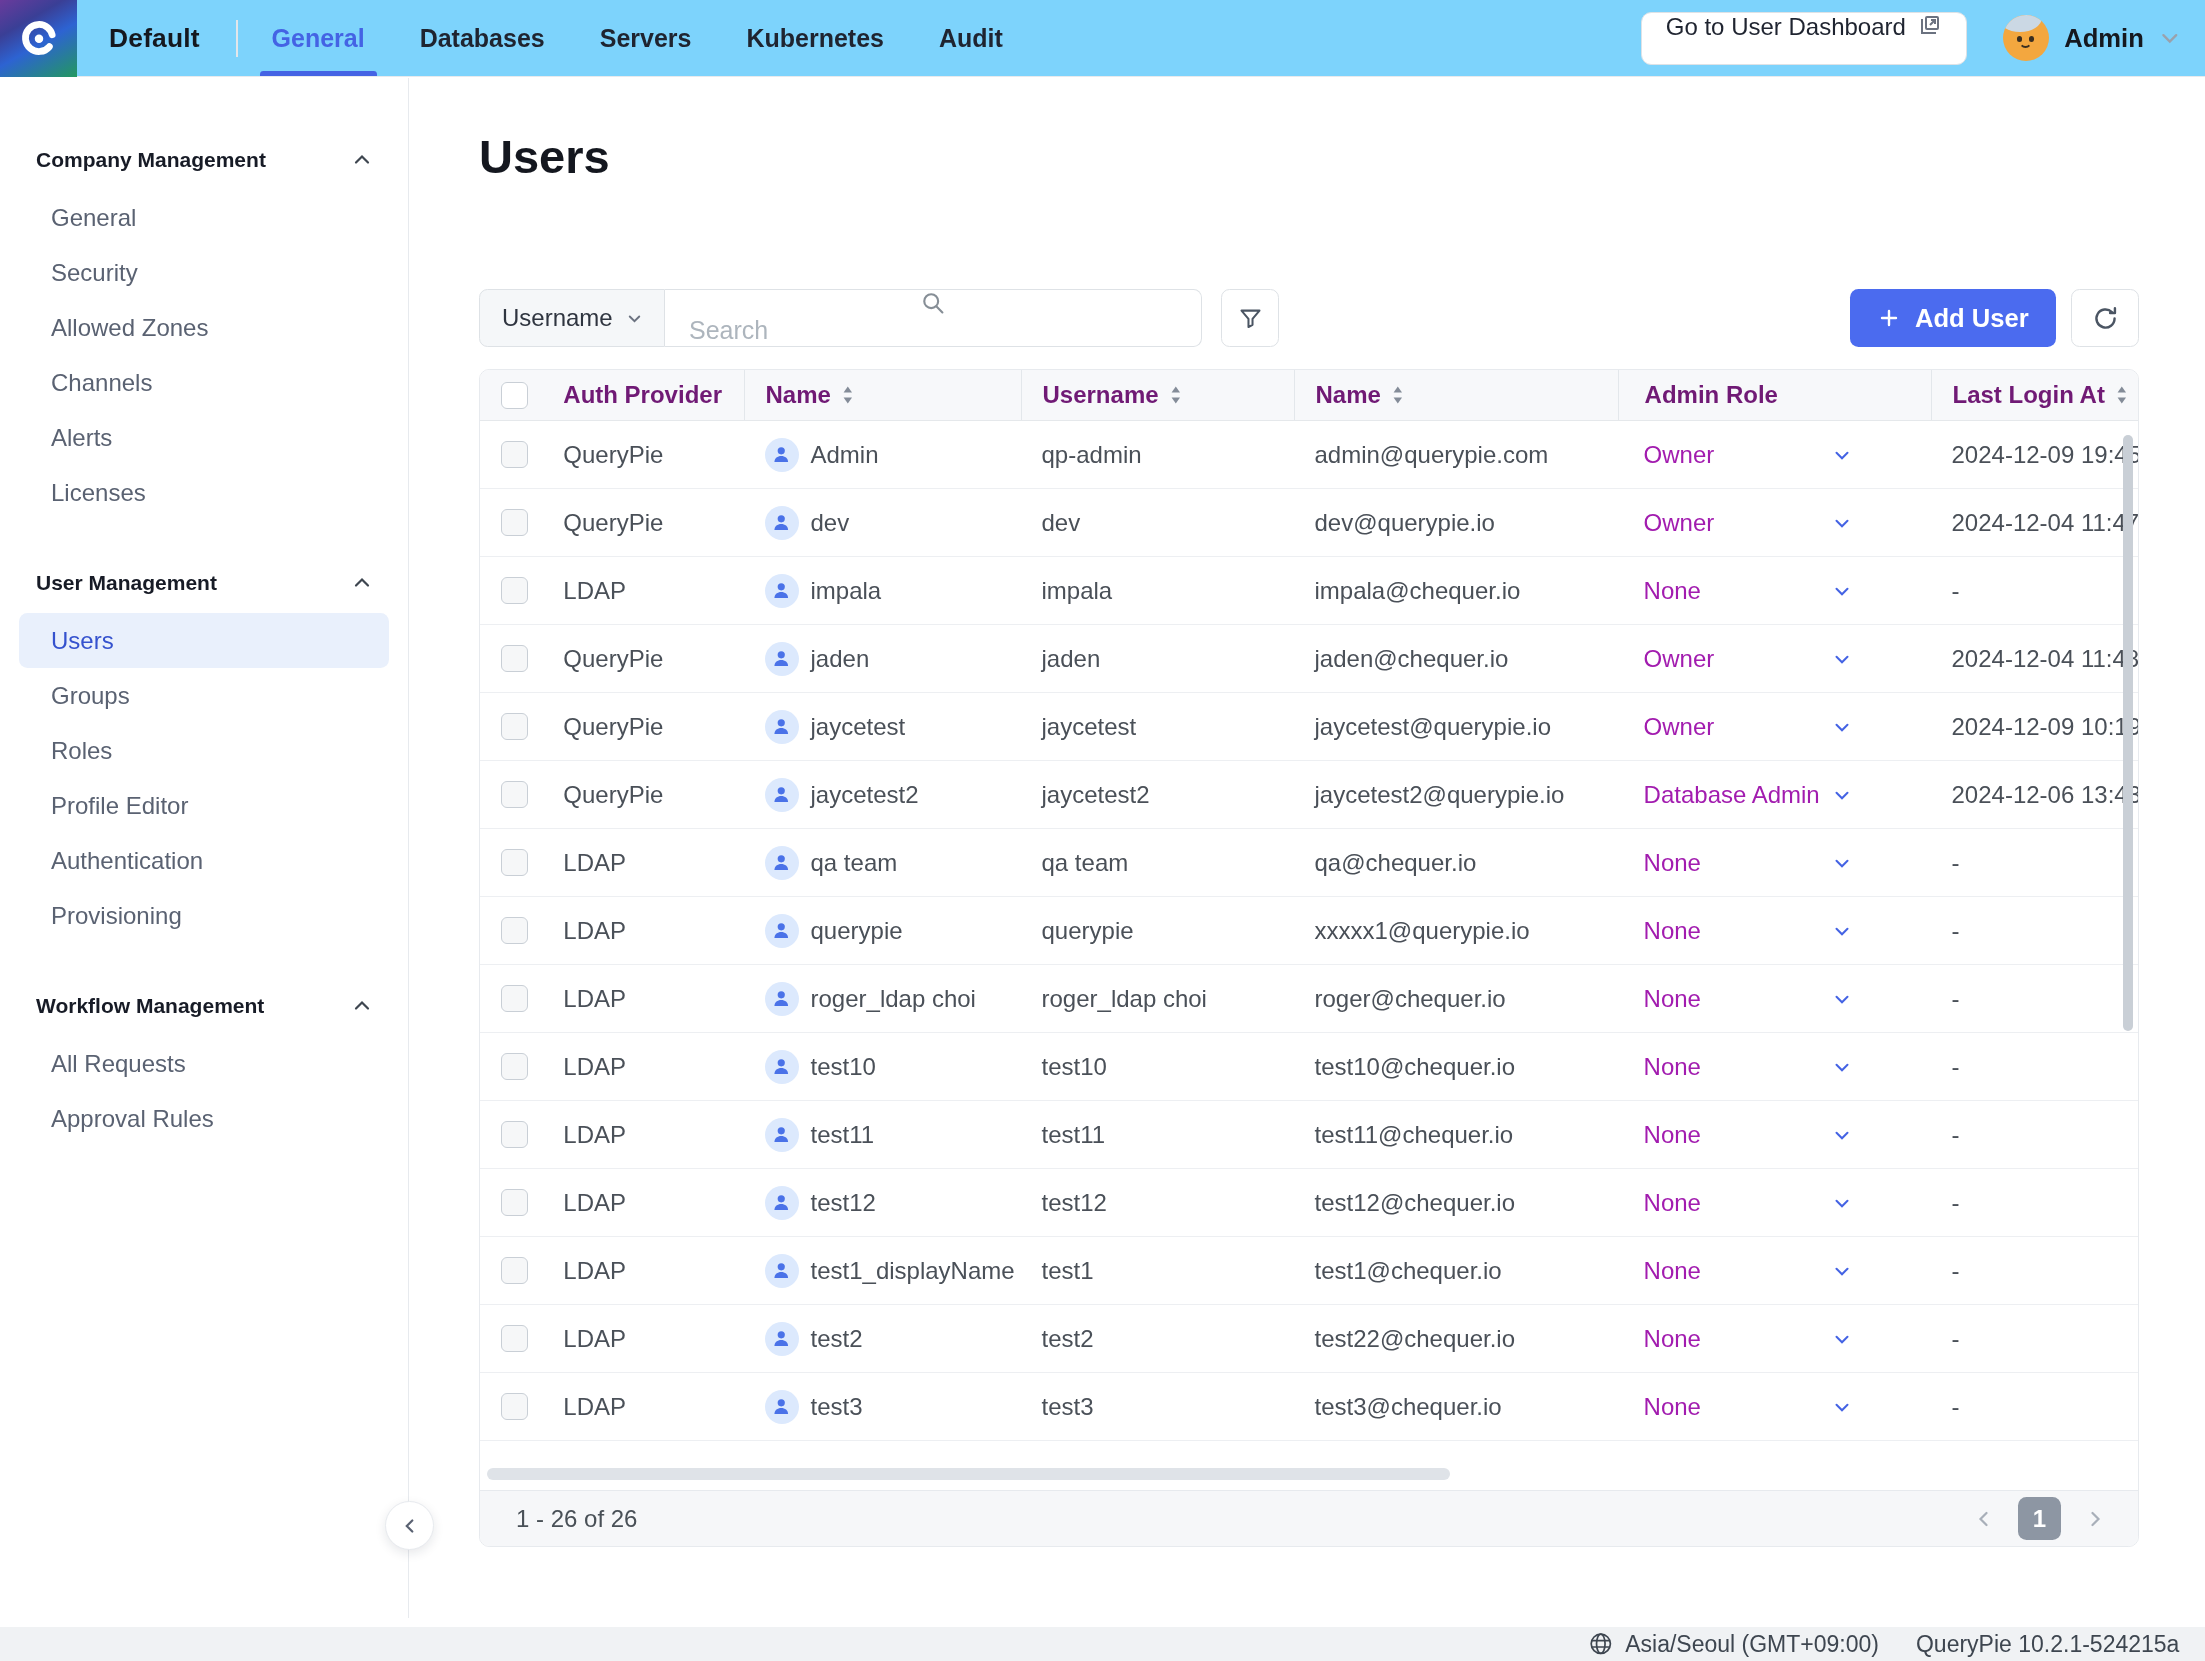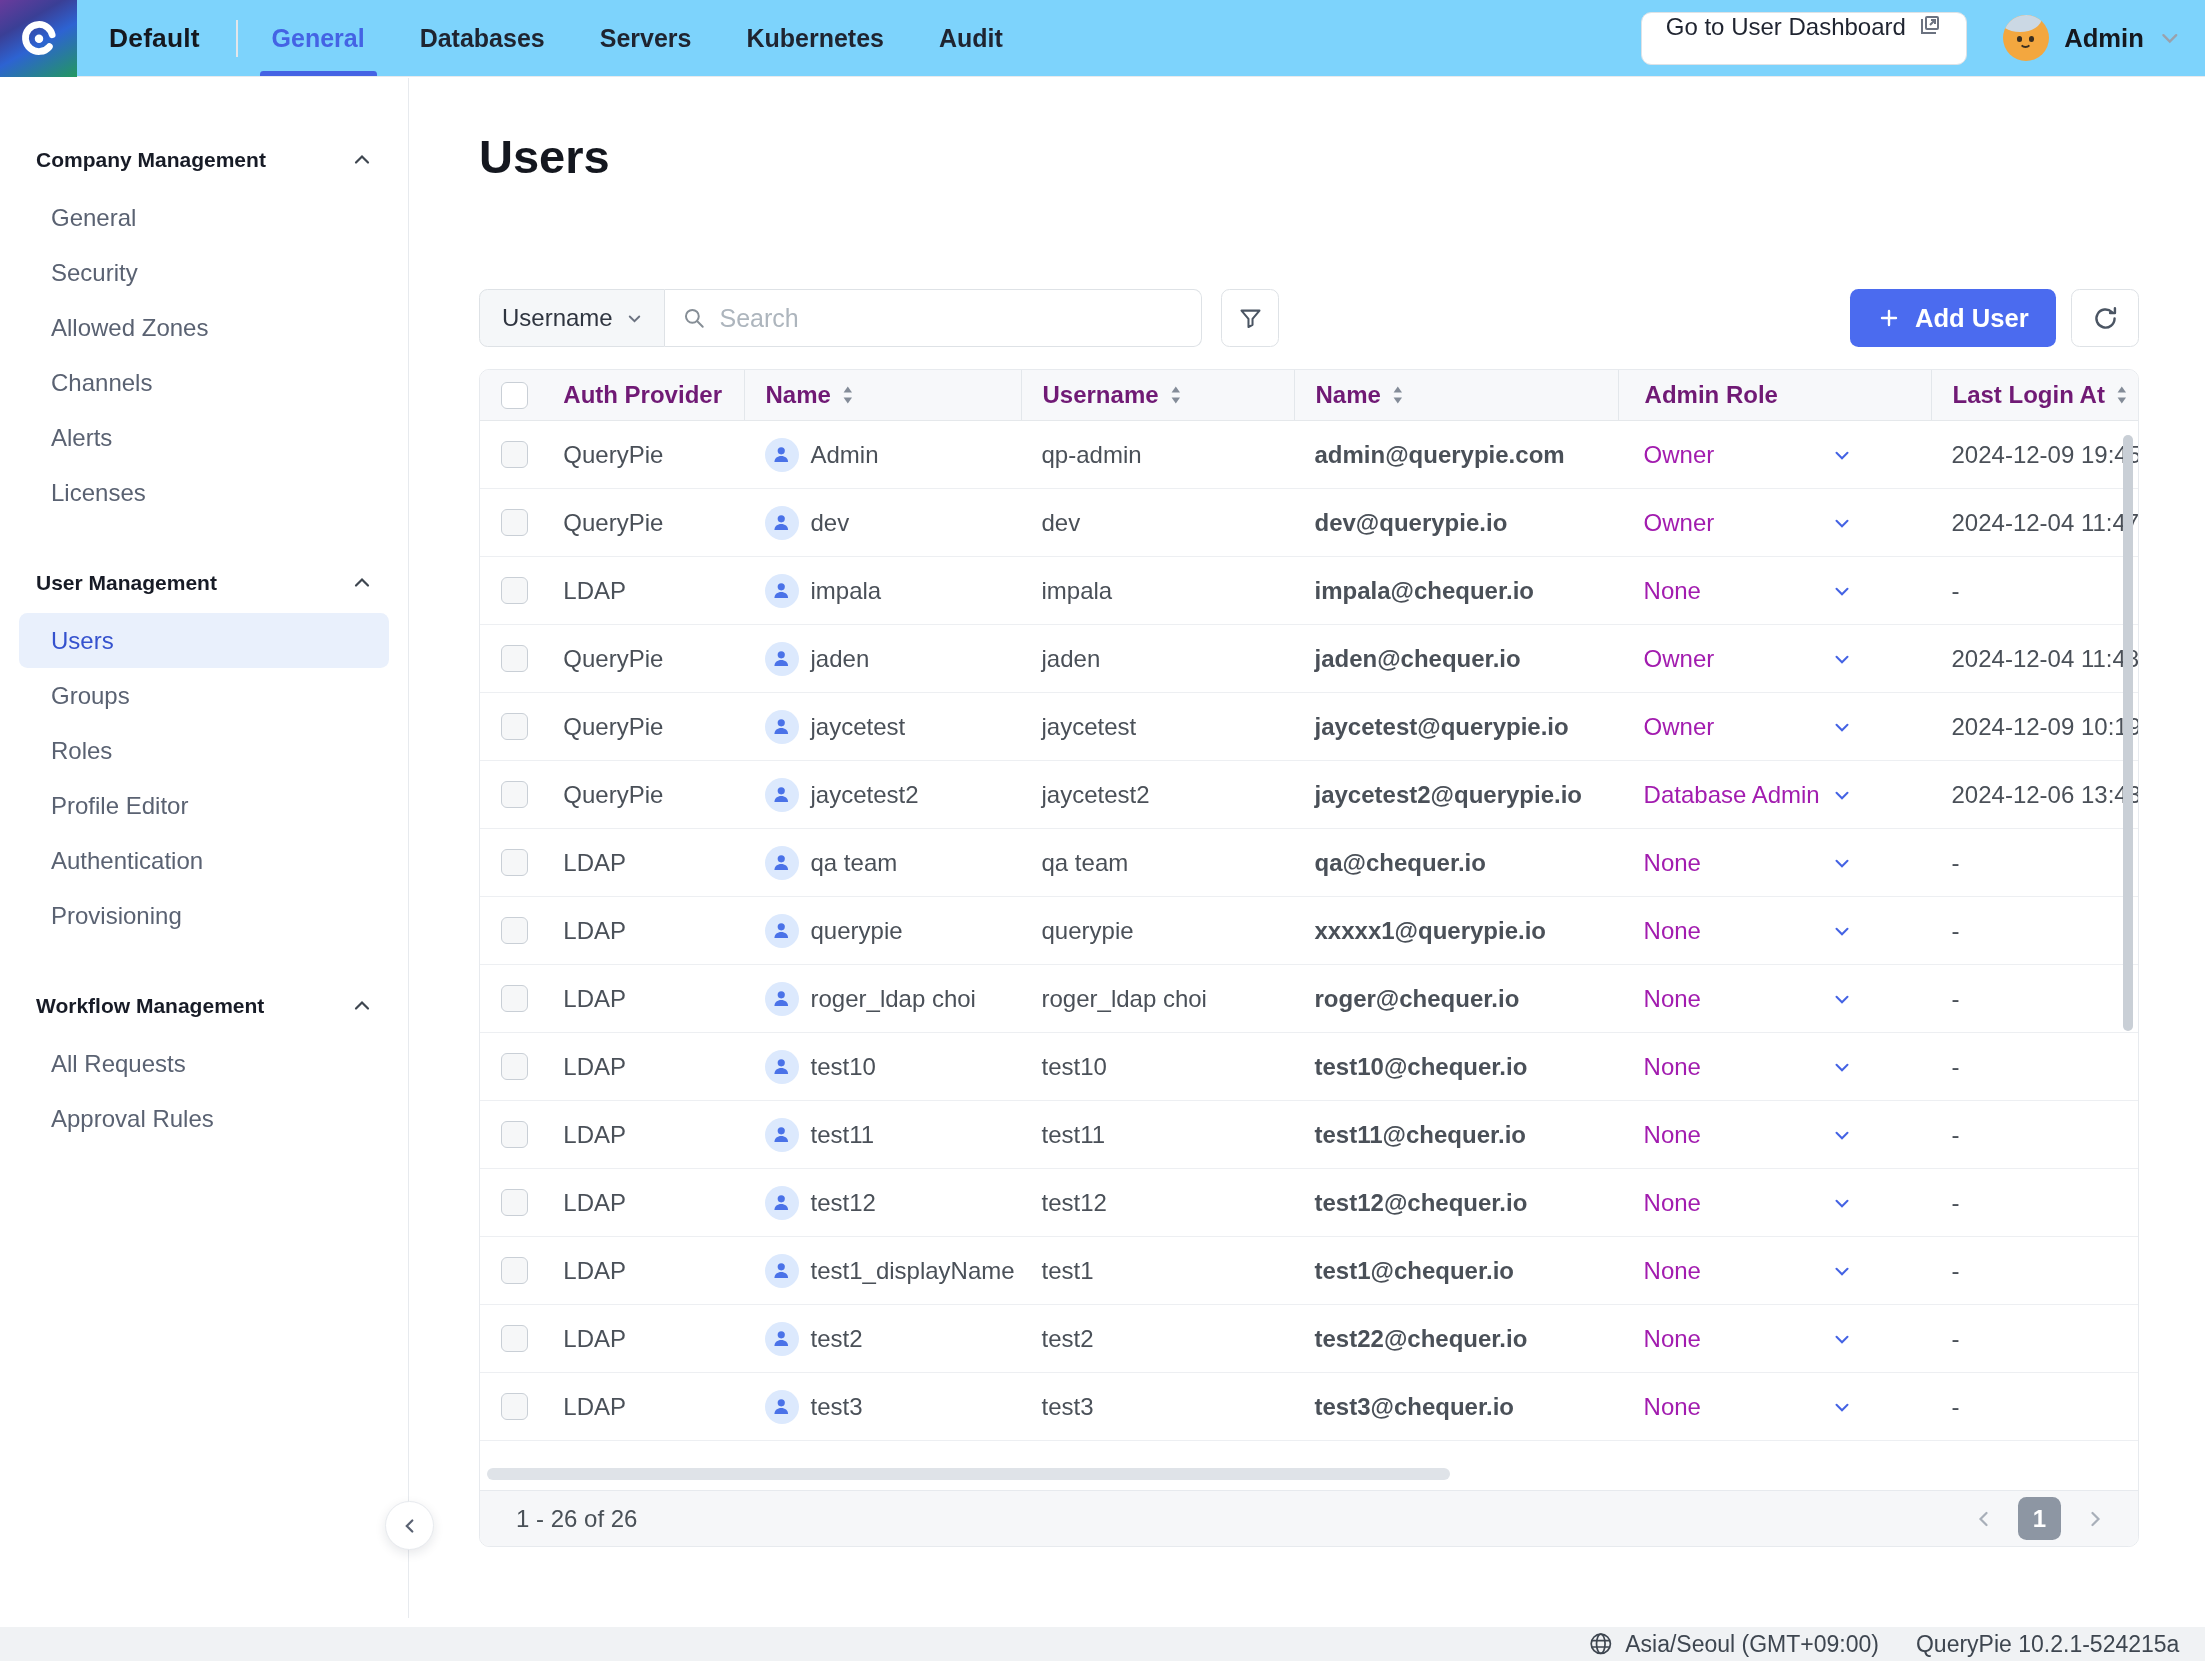--- a/index.html
+++ b/index.html
@@ -51,21 +51,21 @@
 
   
   .main { position:absolute; top:78px; left:411px; right:0; bottom:43px; background:#fff; }
   .page-title { margin:53px 0 0 68px; font-size:47px; line-height:51px; font-weight:700; color:#14171F; }
 
   .toolbar { margin:107px 66px 0 68px; display:flex; align-items:center; height:58px; }
   .search-wrap { display:flex; height:58px; }
   .field-select { display:flex; align-items:center; gap:12px; padding:0 20.5px 0 22px; background:#F5F7F9;
     border:1.7px solid #DEE2E6; border-radius:8.5px 0 0 8.5px; font-size:24px; color:#2F3540; cursor:pointer; }
   .search-box { display:flex; align-items:center; width:537px; background:#fff;
-    border:1.7px solid #DEE2E6; border-left:none; border-radius:0 8.5px 8.5px 0; padding:0 17px; }
+    border:1.7px solid #DEE2E6; border-left:none; border-radius:0 8.5px 8.5px 0; padding:0 17px;flex-direction:column; }
   .search-box input { border:none; outline:none; font-size:25px; width:100%; margin-left:13.6px;
     font-family:"Liberation Sans",sans-serif; color:#2F3540; background:transparent; }
   .search-box input::placeholder { color:#ADB5BD; }
   .filter-btn { width:58px; height:58px; margin-left:19px; border:1.7px solid #DEE2E6; border-radius:8.5px;
     background:#fff; display:flex; align-items:center; justify-content:center; cursor:pointer; }
   .toolbar-right { margin-left:auto; display:flex; align-items:center; }
   .add-btn { display:flex; align-items:center; gap:13.6px; height:58px; padding:0 27px; border:none;
     border-radius:8.5px; background:#4B6BEF; color:#fff; font-size:25.6px; font-weight:600;
     font-family:"Liberation Sans",sans-serif; cursor:pointer; }
   .refresh-btn { width:68px; height:58px; margin-left:15.3px; border:1.7px solid #DEE2E6; border-radius:8.5px;
@@ -78,21 +78,21 @@
   .thead .cell { display:flex; align-items:center; font-size:24px; font-weight:600; color:#701a75;
     border-left:1.7px solid #E3E7EB; }
   .thead .cell.c-check, .thead .cell.c-auth { border-left:none; }
   .sort-ic { margin-left:10.2px; display:flex; }
   .row { display:flex; align-items:stretch; height:68px; border-bottom:1.7px solid #EDEFF2; background:#fff; }
   .cell { display:flex; align-items:center; padding-left:20.5px; white-space:nowrap; overflow:hidden; }
   .c-check { width:68px; padding-left:0; justify-content:center; flex:0 0 68px; }
   .c-auth { width:196px; flex:0 0 196px; padding-left:15.3px; }
   .c-name { width:277px; flex:0 0 277px; }
   .c-user { width:273px; flex:0 0 273px; }
-  .c-email { width:324px; flex:0 0 324px;font-weight:bold; }
+  .c-email { width:324px; flex:0 0 324px; }
   .c-role { width:313px; flex:0 0 313px; position:relative; padding-left:25.6px; }
   .c-date { flex:1 1 auto; }
   .row .cell { font-size:24px; color:#4A5058; }
   .cb { width:27px; height:27px; border:1.7px solid #C9CFD6; border-radius:6px; background:#fff; cursor:pointer; }
   .row .cb { background:#F6F7F8; }
   .avatar-sm { width:34px; height:34px; border-radius:50%; background:#DCE9FD; margin-right:12px;
     display:flex; align-items:center; justify-content:center; flex:0 0 34px; }
   .role-link { color:#a21caf; cursor:pointer; text-decoration:none; font-size:24px; }
   .role-caret { position:absolute; left:213px; top:50%; transform:translateY(-50%); display:flex; cursor:pointer; }
 

